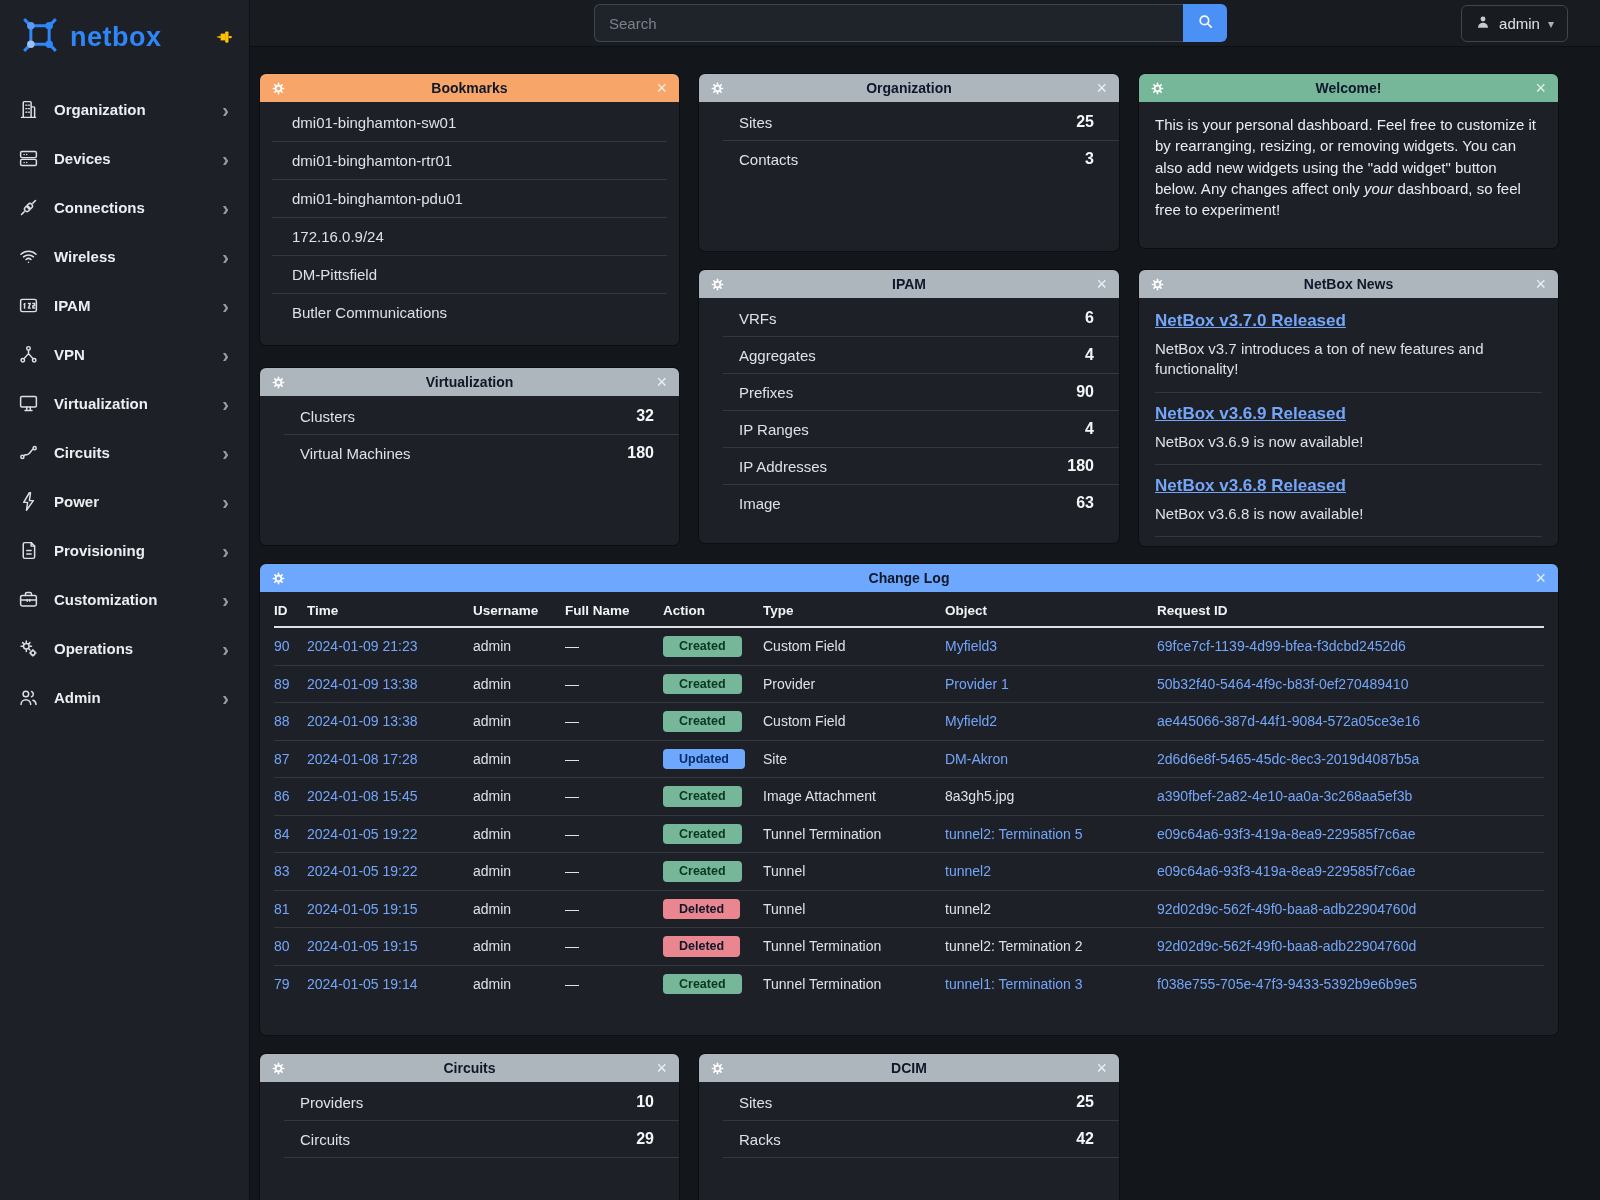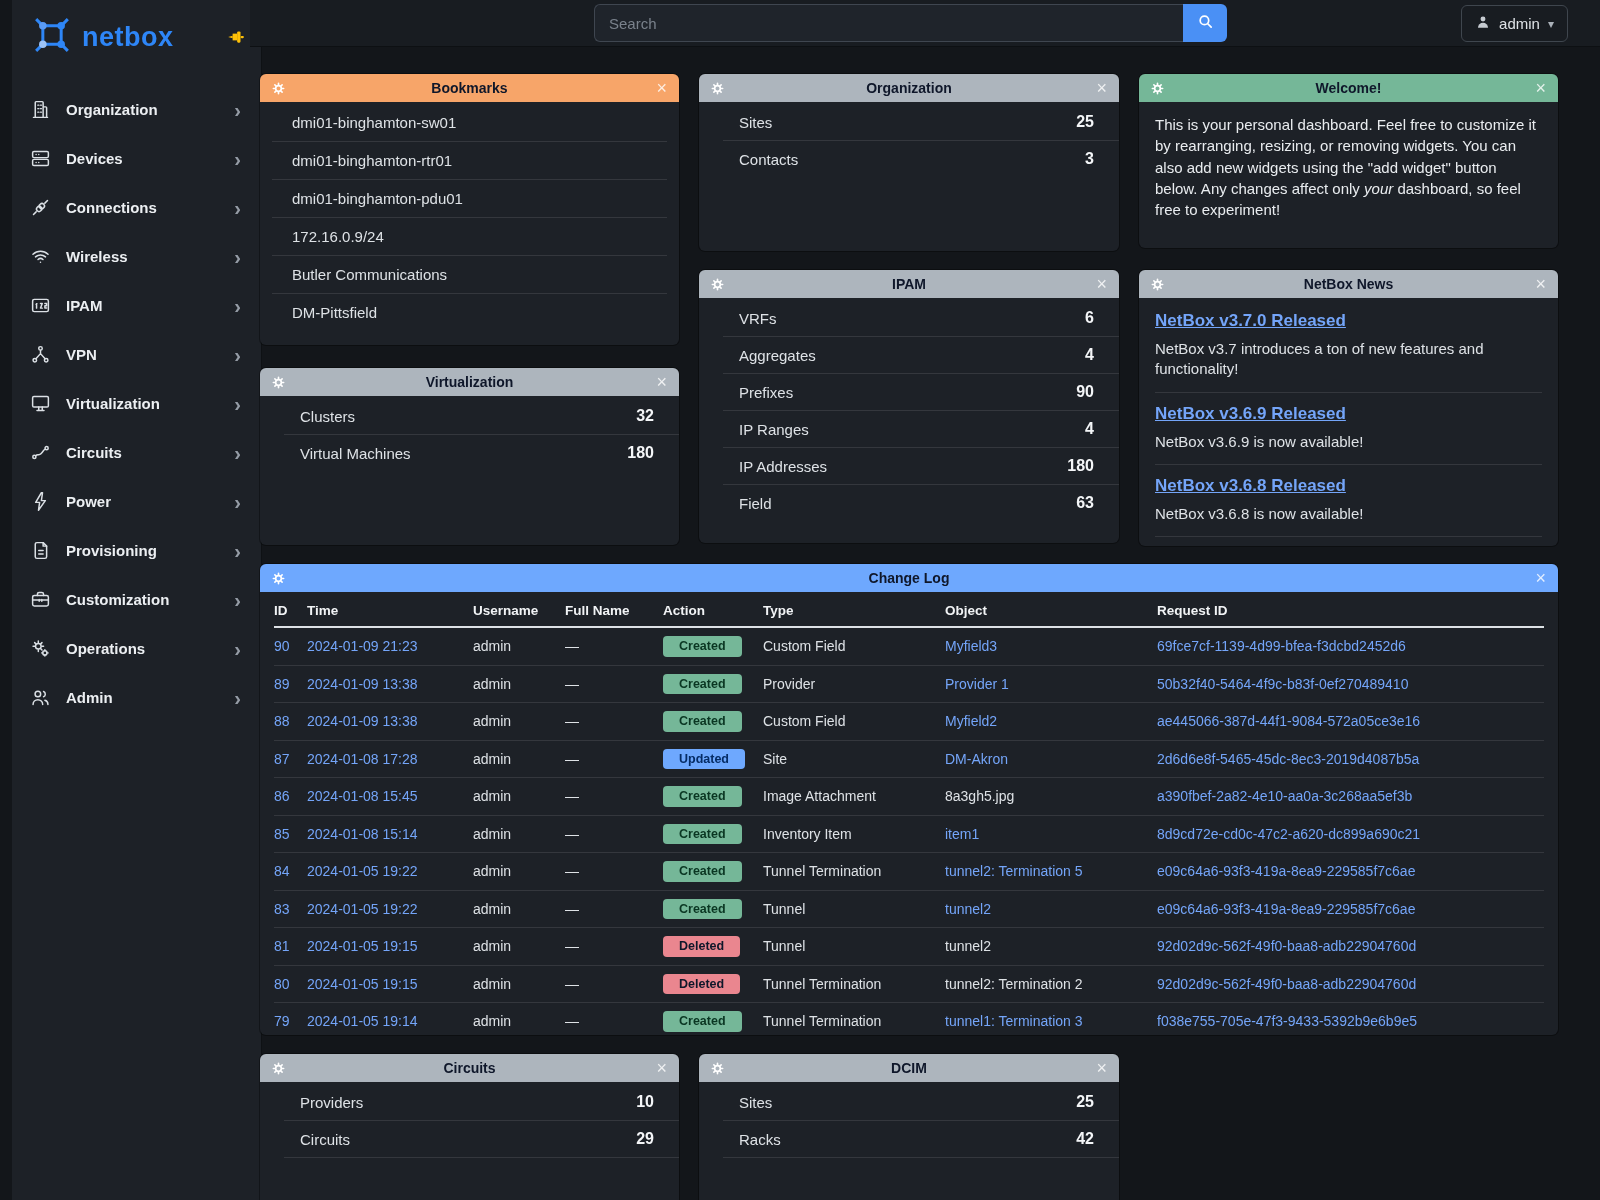--- a/index.html
+++ b/index.html
@@ -5,21 +5,21 @@
   * { box-sizing: border-box; margin: 0; padding: 0; }
   html,body { width:1600px; height:1200px; overflow:hidden; }
   body {
     background:#13161a;
     font-family:"Liberation Sans", sans-serif;
     color:#dee2e6;
     position:relative;
   }
   
   .sidebar {
-    position:absolute; left:12px; top:0; width:250px; height:1200px;
+    position:absolute; left:0; top:0; width:250px; height:1200px;
     background:#1d2127; border-right:1px solid #0e1114;
   }
   .brand {
     display:flex; align-items:center; gap:10px;
     padding:15px 18px 14px 20px; position:relative;
   }
   .brand-text { font-size:27px; font-weight:bold; color:#2e86f7; letter-spacing:.5px; }
   .pin {
     position:absolute; right:16px; top:50%; transform:translateY(-50%);
     width:18px; height:18px; display:flex; align-items:center;
@@ -341,22 +341,22 @@
           <path d="M12 2.5v3M12 18.5v3M2.5 12h3M18.5 12h3M5.3 5.3l2.1 2.1M16.6 16.6l2.1 2.1M18.7 5.3l-2.1 2.1M7.4 16.6l-2.1 2.1"></path>
         </svg>
       </span>
     <span class="card-close">×</span>
   </div>
   <div class="bm-list" id="bookmarks-list">
       <div class="bm-row">dmi01-binghamton-sw01</div>
       <div class="bm-row">dmi01-binghamton-rtr01</div>
       <div class="bm-row">dmi01-binghamton-pdu01</div>
       <div class="bm-row">172.16.0.9/24</div>
+      <div class="bm-row">DM-Pittsfield</div>
       <div class="bm-row">Butler Communications</div>
-      <div class="bm-row">DM-Pittsfield</div>
     </div>
 </section>
 
 <section class="card" id="card-organization">
   <div class="card-header hdr-gray">
     <span class="card-title">Organization</span>
     <span class="gear">
         <svg width="13" height="13" viewBox="0 0 24 24" fill="none" stroke="#fff" stroke-width="3" stroke-linecap="round">
           <circle cx="12" cy="12" r="5.2"></circle>
           <path d="M12 2.5v3M12 18.5v3M2.5 12h3M18.5 12h3M5.3 5.3l2.1 2.1M16.6 16.6l2.1 2.1M18.7 5.3l-2.1 2.1M7.4 16.6l-2.1 2.1"></path>
@@ -441,21 +441,21 @@
       </div>
       <div class="stat-row">
         <span class="stat-label">IP Ranges</span>
         <span class="stat-value">4</span>
       </div>
       <div class="stat-row">
         <span class="stat-label">IP Addresses</span>
         <span class="stat-value">180</span>
       </div>
       <div class="stat-row">
-        <span class="stat-label">Field</span>
+        <span class="stat-label">Image</span>
         <span class="stat-value">63</span>
       </div>
     </div>
 </section>
 
 <section class="card" id="card-news">
   <div class="card-header hdr-gray">
     <span class="card-title">NetBox News</span>
     <span class="gear">
         <svg width="13" height="13" viewBox="0 0 24 24" fill="none" stroke="#fff" stroke-width="3" stroke-linecap="round">
@@ -553,30 +553,20 @@
             <td><a class="lnk">86</a></td>
             <td><a class="lnk">2024-01-08 15:45</a></td>
             <td>admin</td>
             <td>—</td>
             <td><span class="badge badge-created">Created</span></td>
             <td>Image Attachment</td>
             <td><span>8a3gh5.jpg</span></td>
             <td><a class="lnk">a390fbef-2a82-4e10-aa0a-3c268aa5ef3b</a></td>
           </tr>
           <tr>
-            <td><a class="lnk">85</a></td>
-            <td><a class="lnk">2024-01-08 15:14</a></td>
-            <td>admin</td>
-            <td>—</td>
-            <td><span class="badge badge-created">Created</span></td>
-            <td>Inventory Item</td>
-            <td><a class="lnk">item1</a></td>
-            <td><a class="lnk">8d9cd72e-cd0c-47c2-a620-dc899a690c21</a></td>
-          </tr>
-          <tr>
             <td><a class="lnk">84</a></td>
             <td><a class="lnk">2024-01-05 19:22</a></td>
             <td>admin</td>
             <td>—</td>
             <td><span class="badge badge-created">Created</span></td>
             <td>Tunnel Termination</td>
             <td><a class="lnk">tunnel2: Termination 5</a></td>
             <td><a class="lnk">e09c64a6-93f3-419a-8ea9-229585f7c6ae</a></td>
           </tr>
           <tr>

